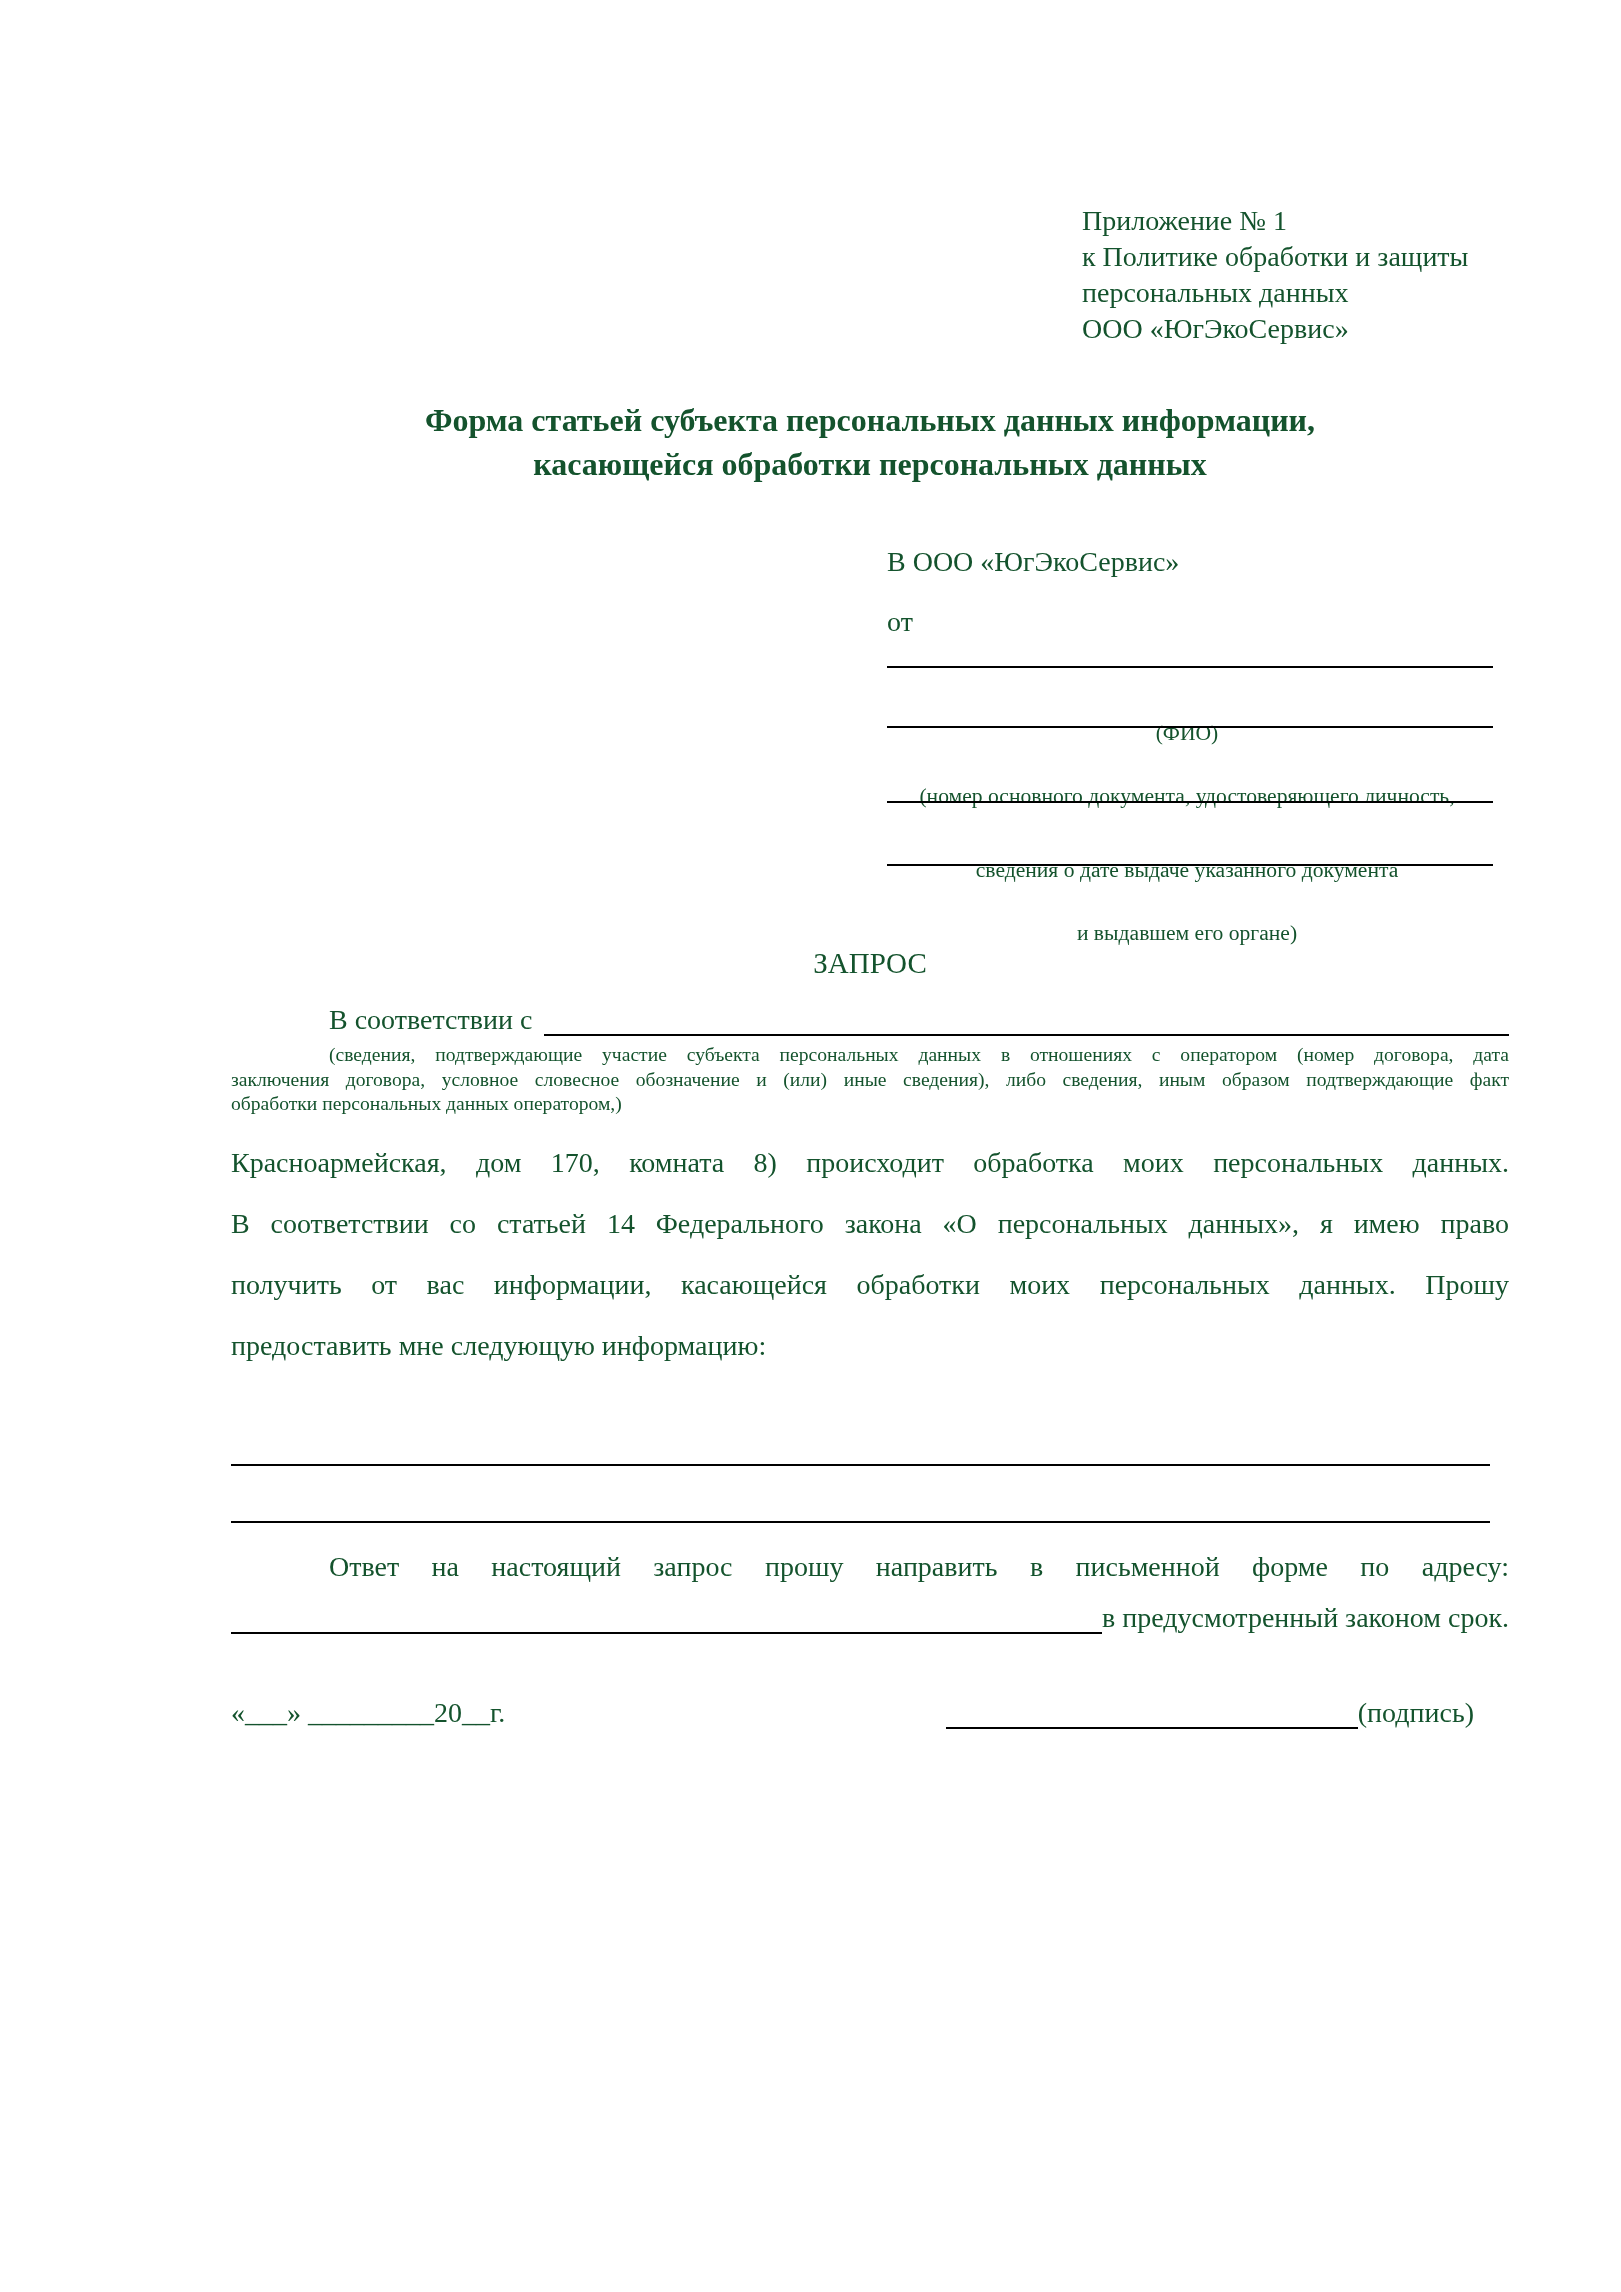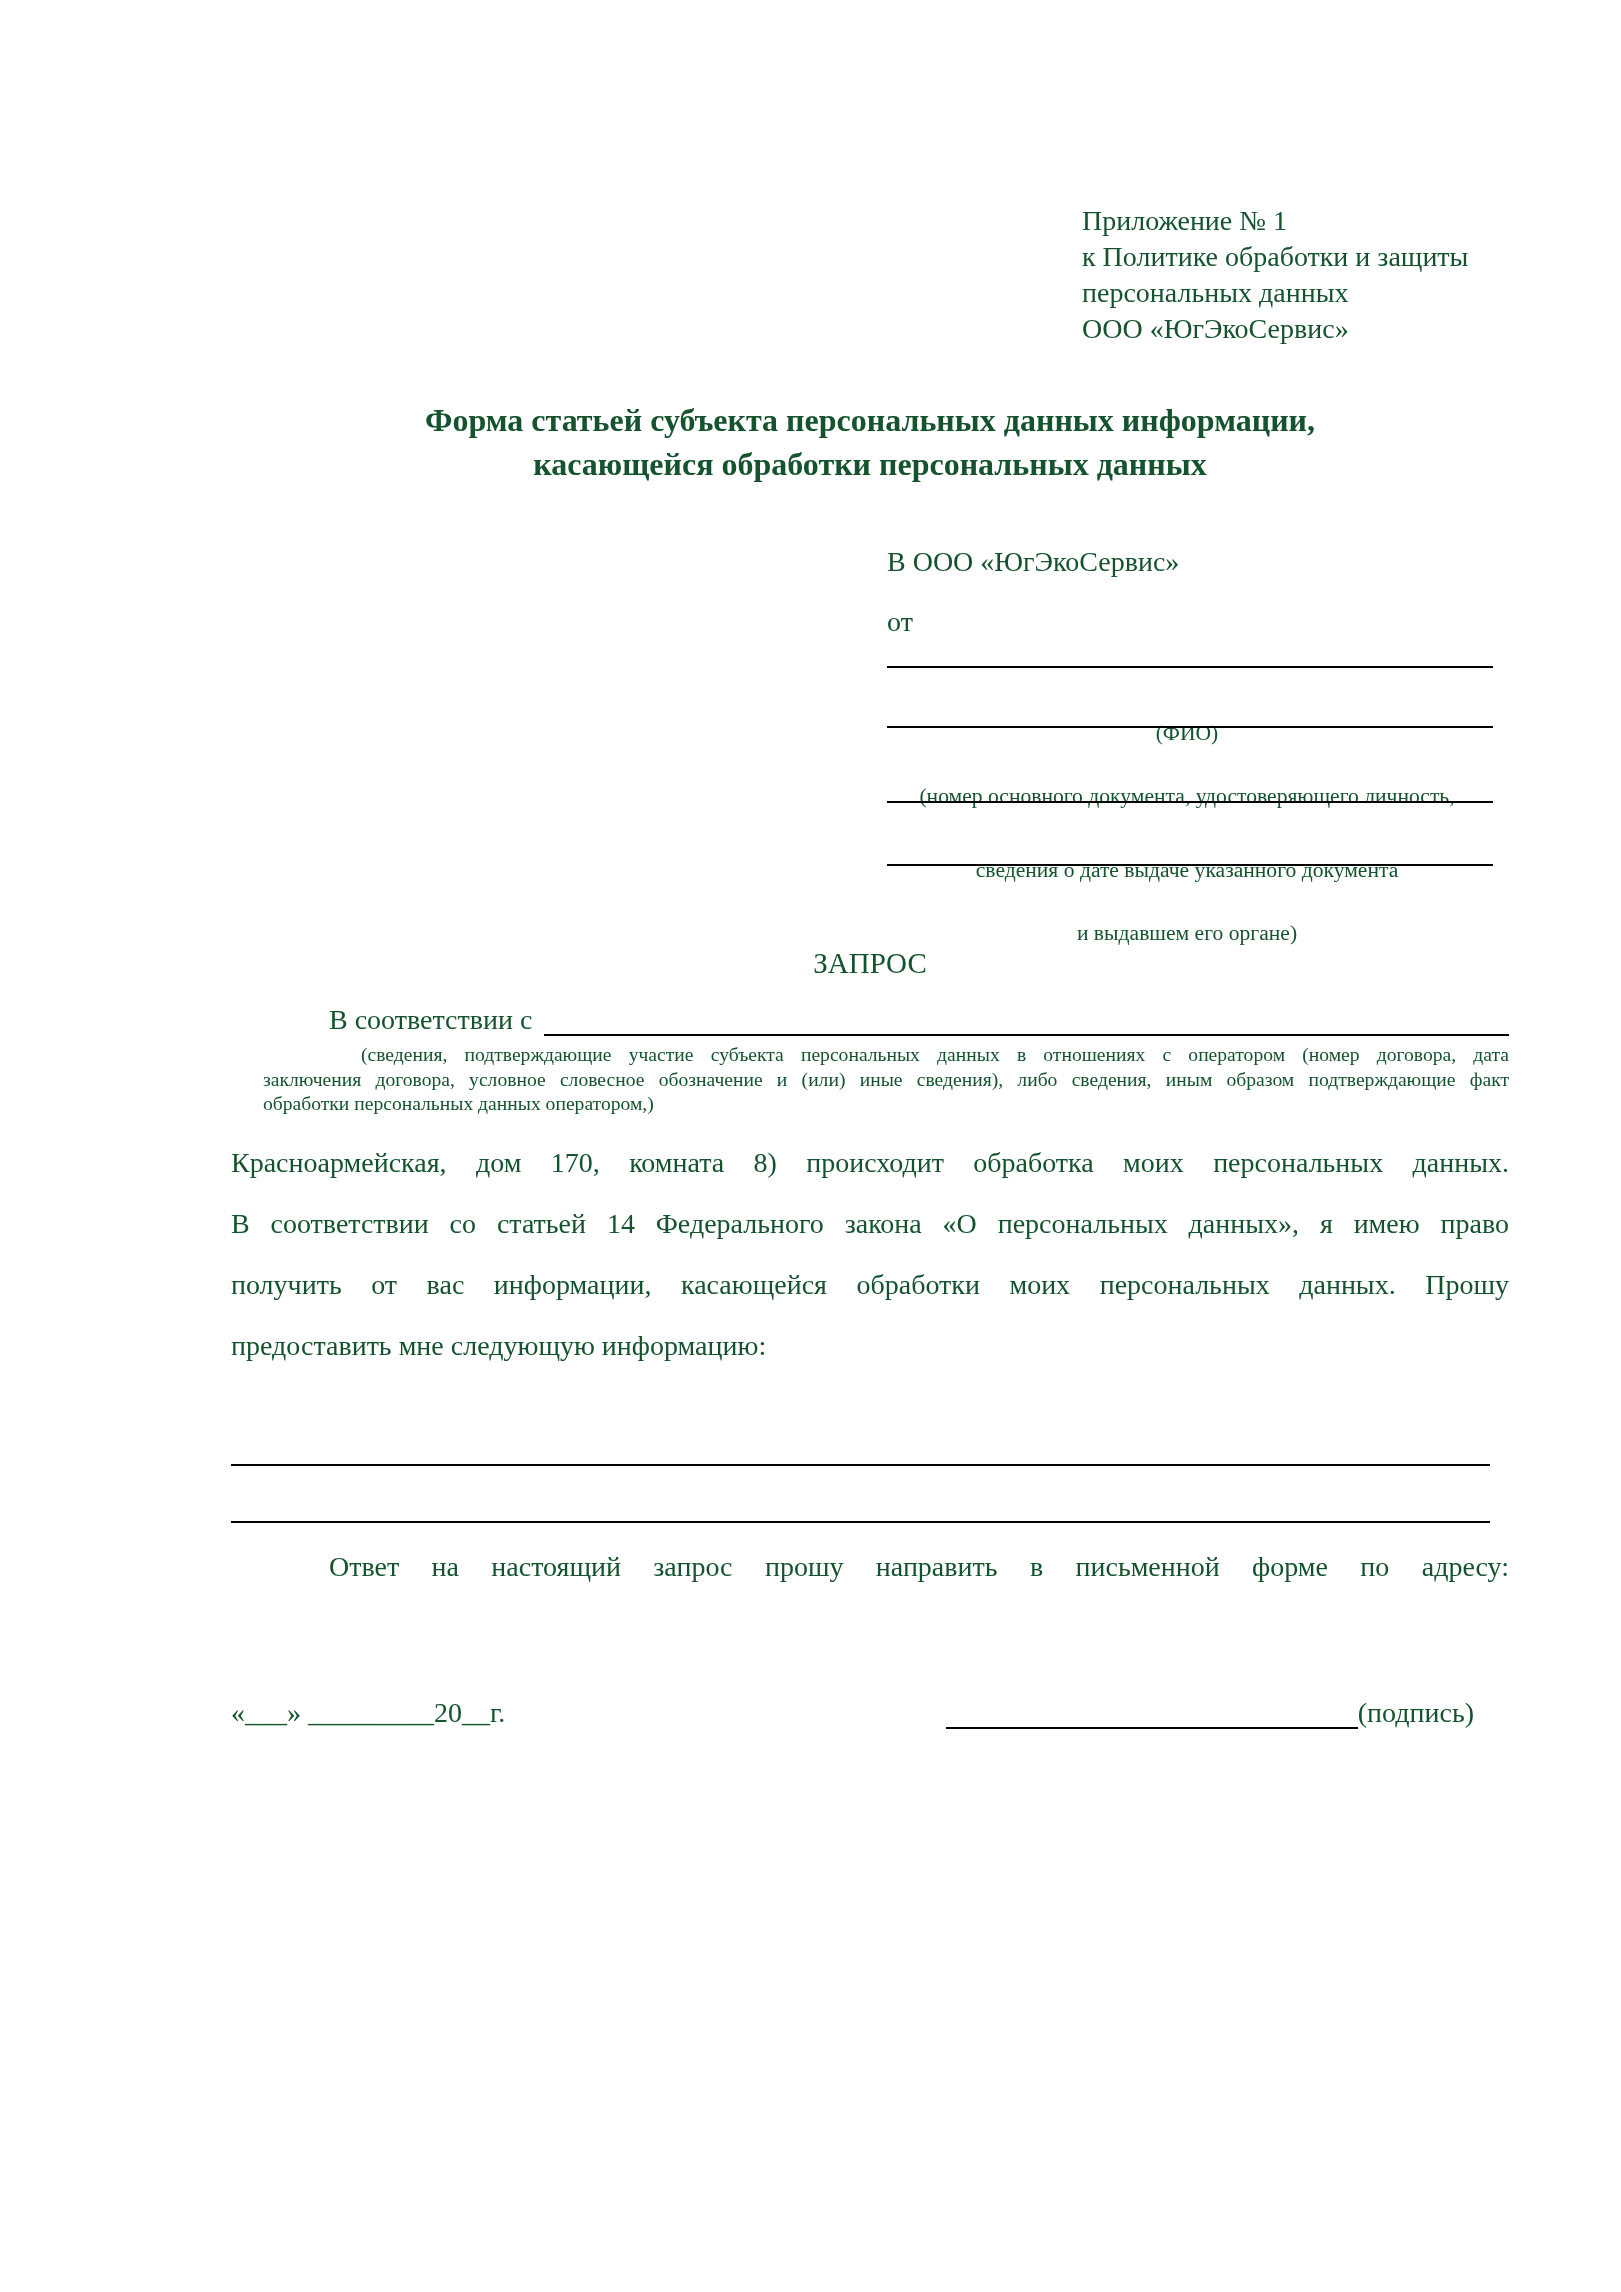--- a/index.html
+++ b/index.html
@@ -52,21 +52,21 @@
   
   .intro-row { left: 231px; top: 998px; width: 1278px; height: 43px; display: flex; }
   .intro-row .lbl { font-size: 28px; line-height: 43px; white-space: pre; padding-left: 98px; }
   .fill { flex: 1 1 auto; border-bottom: 2.9px solid #000; margin-bottom: 4.9px; }
   .intro-row .fill { margin-left: 11.8px; }
 
   
   .note { left: 231px; top: 1043px; width: 1278px; }
   .note-line {
     font-size: 19.6px; line-height: 24.5px;
-    text-align: justify; text-align-last: justify; margin-left: 32px;
+    text-align: justify; text-align-last: justify;
   }
   .note-line.first { text-indent: 98px; }
   .note-line.natural { text-align-last: left; }
 
   
   .body-par { left: 231px; top: 1132px; width: 1278px; }
   .body-line {
     font-size: 28px; line-height: 61px;
     text-align: justify; text-align-last: justify;
   }
@@ -144,20 +144,24 @@
     <div class="body-line">В соответствии со статьей 14 Федерального закона «О персональных данных», я имею право</div>
     <div class="body-line">получить от вас информации, касающейся обработки моих персональных данных. Прошу</div>
     <div class="body-line natural">предоставить мне следующую информацию:</div>
   </div>
 
   <div class="abs u-line info-line1"></div>
   <div class="abs u-line info-line2"></div>
 
   <div class="abs reply-par">Ответ на настоящий запрос прошу направить в письменной форме по адресу:</div>
 
+  <div class="abs address-row">
+    <span class="fill" style="margin-left:0;"></span>
+    <span class="lbl">в предусмотренный законом срок.</span>
+  </div>
 
   <div class="abs footer-row">
     <span class="lbl">«___» _________20__г.</span>
     <span class="spacer"></span>
     <span class="sig-fill"></span>
     <span class="lbl">(подпись)</span>
   </div>
 
 </div>
 

